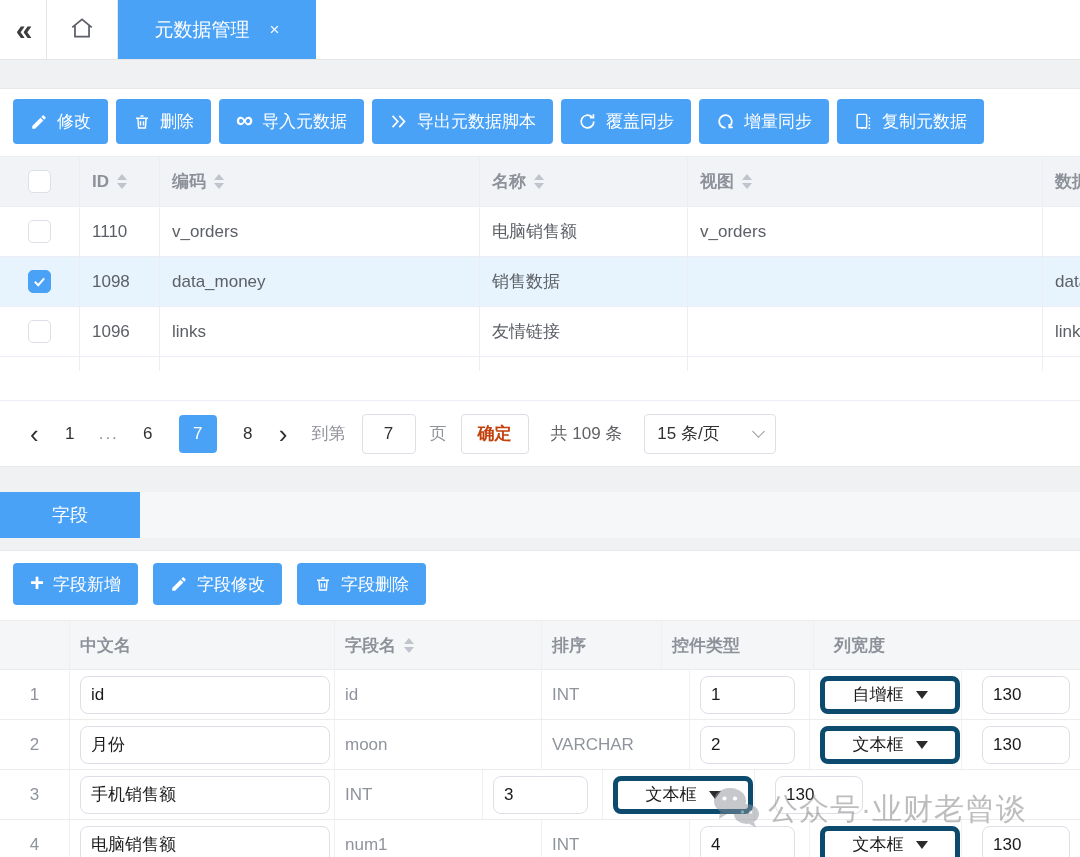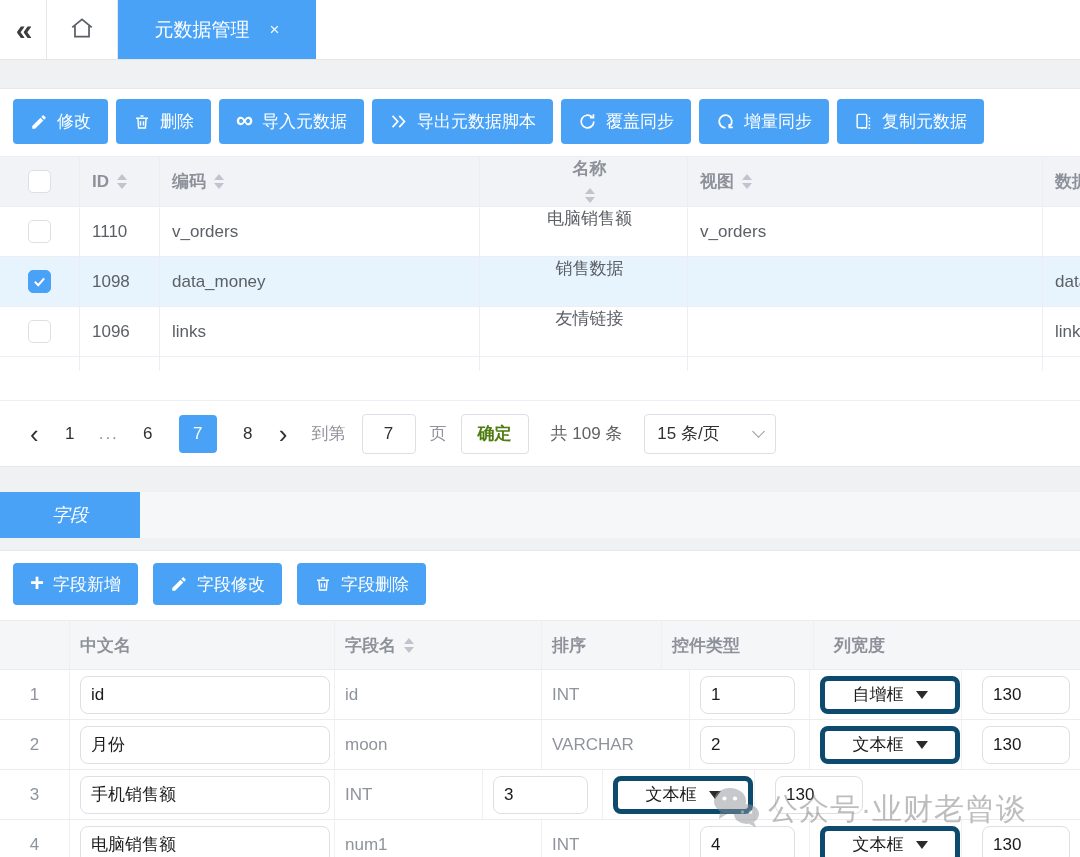--- a/index.html
+++ b/index.html
@@ -30,21 +30,21 @@
   .t1 { margin-top:12px; border-top:1px solid #ebeef5; }
   .t1-row { display:flex; height:50px; border-bottom:1px solid #ebeef5; background:#fff; }
   .t1-head { background:#f1f3f6; }
   .t1 .c { display:flex; align-items:center; padding-left:12px; font-size:17px;
     color:#5c6066; border-right:1px solid #ebeef5; overflow:hidden; white-space:nowrap;}
   .t1 .c:last-child { border-right:none; }
   .t1-head .c { color:#8d9199; font-weight:600; gap:8px; }
   .c-cb { width:80px; justify-content:center; padding-left:0 !important; }
   .c-id { width:80px; }
   .c-code { width:320px; }
-  .c-name { width:208px;flex-direction:column; }
+  .c-name { width:208px; }
   .c-view { width:355px; }
   .c-db { width:37px; padding-left:12px; }
   .t1-body { overflow:hidden; height:193px; }
   .t1-row.clip-top { margin-top:-21px; }
   .t1-row.selected { background:#e7f4fd; }
   .t1-row.partial { height:14px; border-bottom:none; }
 
   .cb { width:23px; height:23px; border:1px solid #dcdfe6; border-radius:5px;
     background:#fff; display:flex; align-items:center; justify-content:center; cursor:pointer;}
   .cb.checked { background:#4aa2f7; border-color:#4aa2f7; }
@@ -60,32 +60,32 @@
   .pg-arrow { font-size:26px; color:#303133; cursor:pointer; padding:0 6px; line-height:1;}
   .pg-num { min-width:38px; height:38px; display:flex; align-items:center; justify-content:center;
     margin:0 6px; cursor:pointer; border-radius:4px; }
   .pg-num.active { background:#4aa2f7; color:#fff; }
   .pg-dots { color:#909399; margin:0 4px; letter-spacing:2px; }
   .pg-label { color:#909399; margin:0 8px 0 18px; }
   .goto-input { width:54px; height:40px; border:1px solid #dcdfe6; border-radius:4px;
     text-align:center; font-size:17px; color:#303133; margin:0 8px; }
   .pg-unit { color:#909399; margin:0 14px 0 6px; }
   .confirm-btn { height:40px; padding:0 16px; background:#fff; border:1px solid #dcdfe6;
-    border-radius:4px; font-size:17px; font-weight:600; color:#4d7c0f; cursor:pointer; }
+    border-radius:4px; font-size:17px; font-weight:600; color:#c2410c; cursor:pointer; }
   .pg-total { margin:0 14px 0 22px; color:#606266; }
   .size-select { height:40px; width:132px; border:1px solid #dcdfe6; border-radius:4px;
     display:flex; align-items:center; justify-content:space-between; padding:0 12px;
     cursor:pointer; color:#303133; margin-left:8px; }
   .chev { width:9px; height:9px; border-right:1.6px solid #909399; border-bottom:1.6px solid #909399;
     transform:rotate(45deg); margin-top:-4px; }
 
   
   .field-tabstrip { margin-top:25px; height:46px; background:#f6f7f8; display:flex; }
   .field-tab { width:140px; background:#4aa2f7; color:#fff; font-size:18px;
-    display:flex; align-items:center; justify-content:center; cursor:pointer;font-style:italic; }
+    display:flex; align-items:center; justify-content:center; cursor:pointer; }
 
   .panel2 { background:#fff; margin-top:12px; border-top:1px solid #e8e8e8;
     padding-top:12px; height:298px; }
   .toolbar2 { display:flex; gap:15px; padding:0 13px; }
   .toolbar2 .btn { height:42px; }
 
   .t2 { margin-top:15px; border-top:1px solid #ececec; }
   .t2-row { display:flex; height:50px; border-bottom:1px solid #ececec; background:#fff; }
   .t2-head { background:#f5f6f8; height:49px; }
   .t2 .c { display:flex; align-items:center; padding-left:10px; font-size:17px;

